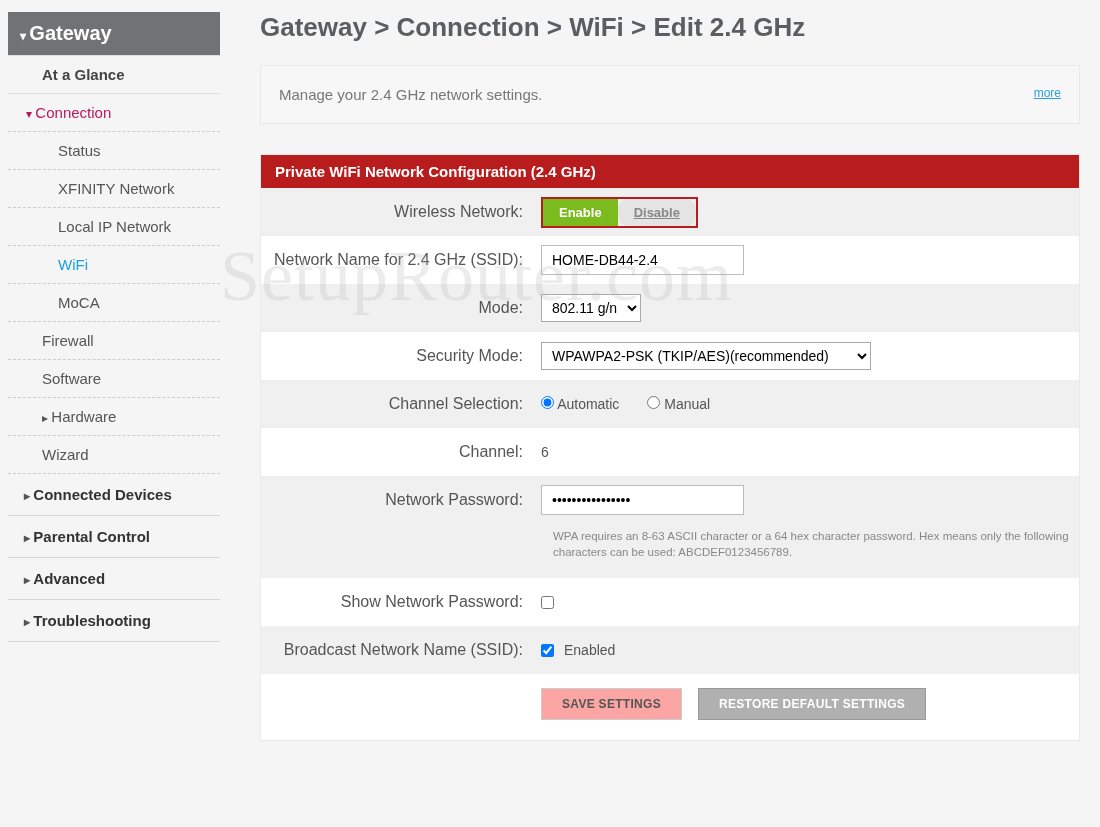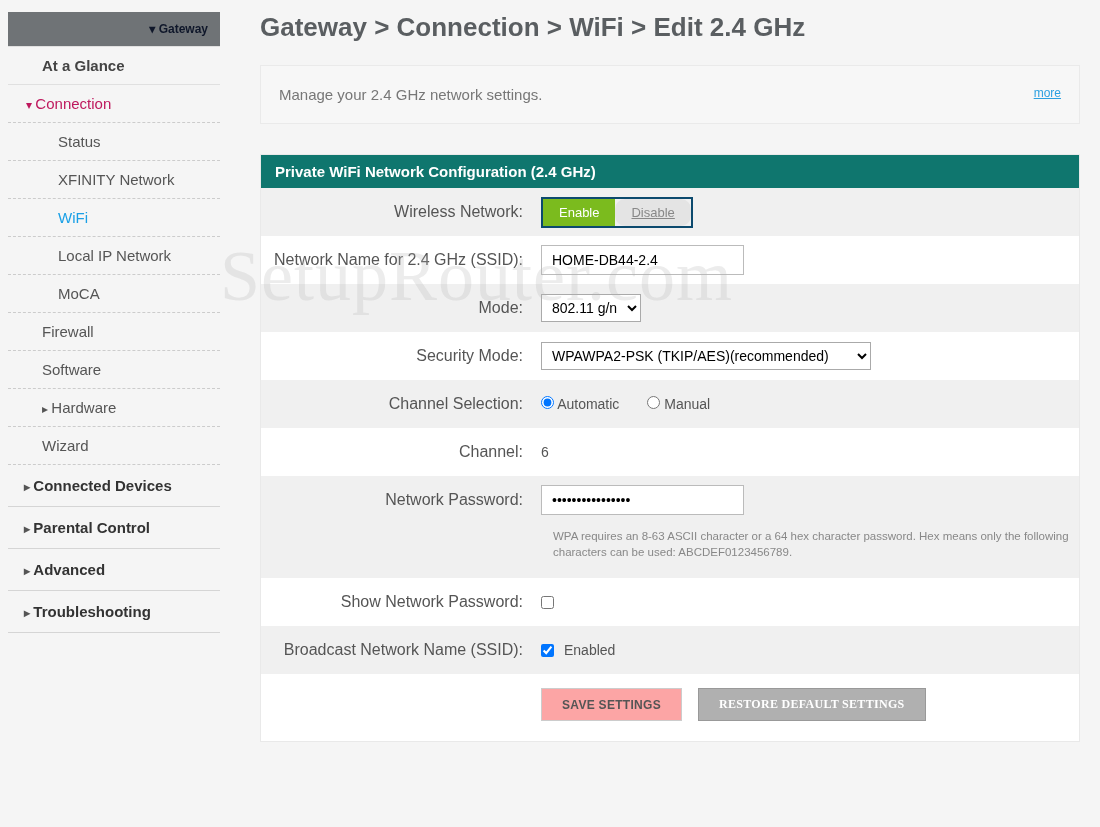--- a/index.html
+++ b/index.html
@@ -24,24 +24,23 @@
   .side-item {
     display: block;
     padding: 10px 12px;
     font-size: 15px;
     color: #be185d;
     cursor: pointer;
     border-bottom: 1px solid #e0e0e0;
   }
   .side-header {
     background: #6f7376;
-    color: #0f172a;
-    font-weight: bold;
-    font-size: 12px;
-    text-align: right;
+    color: #ffffff;
+    font-weight: bold;
+    font-size: 20px;
   }
   .side-sub1 { padding-left: 34px; font-weight: bold; color:#444;}
   .side-sub1.regular { font-weight: bold; color:#444;}
   .side-sub1-dashed { padding-left: 34px; color:#555; border-bottom:1px dashed #ccc;}
   .side-conn { padding-left: 18px; font-weight: normal; border-bottom: 1px dashed #ccc;}
   .side-sub2 { padding-left: 50px; color:#555; border-bottom: 1px dashed #ccc;}
   .side-sub2.active { color: #1aa0e6; }
   .side-top { font-weight: bold; font-size: 15px; color:#333; border-bottom: 1px solid #d5d5d5; padding: 12px 4px 12px 16px;}
   .caret-down::before { content:"▾ "; font-size:12px;}
   .caret-right::before { content:"▸ "; font-size:12px; color:#555;}
@@ -62,21 +61,21 @@
     font-size: 15px;
     position: relative;
     margin-bottom: 30px;
   }
   .info-bar a { position:absolute; right:18px; top:20px; color:#2da0e0; font-size:12px; text-decoration: underline; cursor:pointer;}
   .panel {
     border: 1px solid #e9e9e9;
     background: #fff;
   }
   .panel-head {
-    background: #0f766e;
+    background: #b91c1c;
     color: #fff;
     font-weight: bold;
     font-size: 15px;
     padding: 8px 14px;
   }
   .row {
     display: flex;
     align-items: center;
     min-height: 48px;
     padding: 6px 10px;
@@ -91,21 +90,22 @@
   }
   .row .val {
     flex: 1;
     display: flex;
     align-items: center;
     gap: 10px;
     color: #555;
   }
   .toggle {
     display: inline-flex;
-    border: 2px solid #0c4a6e;
+    border: 2px solid #b91c1c;
+    font-weight: bold;
   }
   .toggle .btn {
     padding: 6px 16px;
     font-size: 13px;
     cursor: pointer;
   }
   .toggle .btn.on { background: #7bbb1e; color: #fff; }
   .toggle .btn.off { background: #e4e4e4; color: #888; text-decoration: underline; border-radius: 10px;}
   input[type=text].fld, input[type=password].fld {
     border: 1px solid #bbb;
@@ -139,21 +139,20 @@
     font-size: 12px;
     font-weight: bold;
     color: #555;
     cursor: pointer;
     letter-spacing: 0.3px;
   }
   .action-btn.secondary {
     background: #b0b0b0;
     color: #fff;
     border: 1px solid #999;
-    font-family: Liberation Serif, serif;
   }
   .watermark {
     position: absolute;
     top: 235px;
     left: 220px;
     font-size: 72px;
     color: rgba(180,180,180,0.25);
     font-family: Georgia, serif;
     pointer-events: none;
     letter-spacing: 1px;
@@ -169,22 +168,22 @@
 
   <div class="sidebar">
     <div class="side-item side-header">
       <span class="caret-down"></span><span>Gateway</span>
     </div>
     <div id="side-items">
         <div class="side-item side-sub1 regular"><span>At a Glance</span></div>
         <div class="side-item side-conn"><span class="caret-down"></span><span>Connection</span></div>
         <div class="side-item side-sub2"><span>Status</span></div>
         <div class="side-item side-sub2"><span>XFINITY Network</span></div>
+        <div class="side-item side-sub2"><span>Local IP Network</span></div>
         <div class="side-item side-sub2 active"><span>WiFi</span></div>
-        <div class="side-item side-sub2"><span>Local IP Network</span></div>
         <div class="side-item side-sub2"><span>MoCA</span></div>
         <div class="side-item side-sub1-dashed"><span>Firewall</span></div>
         <div class="side-item side-sub1-dashed"><span>Software</span></div>
         <div class="side-item side-sub1-dashed"><span class="caret-right"></span><span>Hardware</span></div>
         <div class="side-item side-sub1-dashed"><span>Wizard</span></div>
       </div>
     <div id="side-top">
         <div class="side-item side-top"><span class="caret-right"></span><span>Connected Devices</span></div>
         <div class="side-item side-top"><span class="caret-right"></span><span>Parental Control</span></div>
         <div class="side-item side-top"><span class="caret-right"></span><span>Advanced</span></div>

